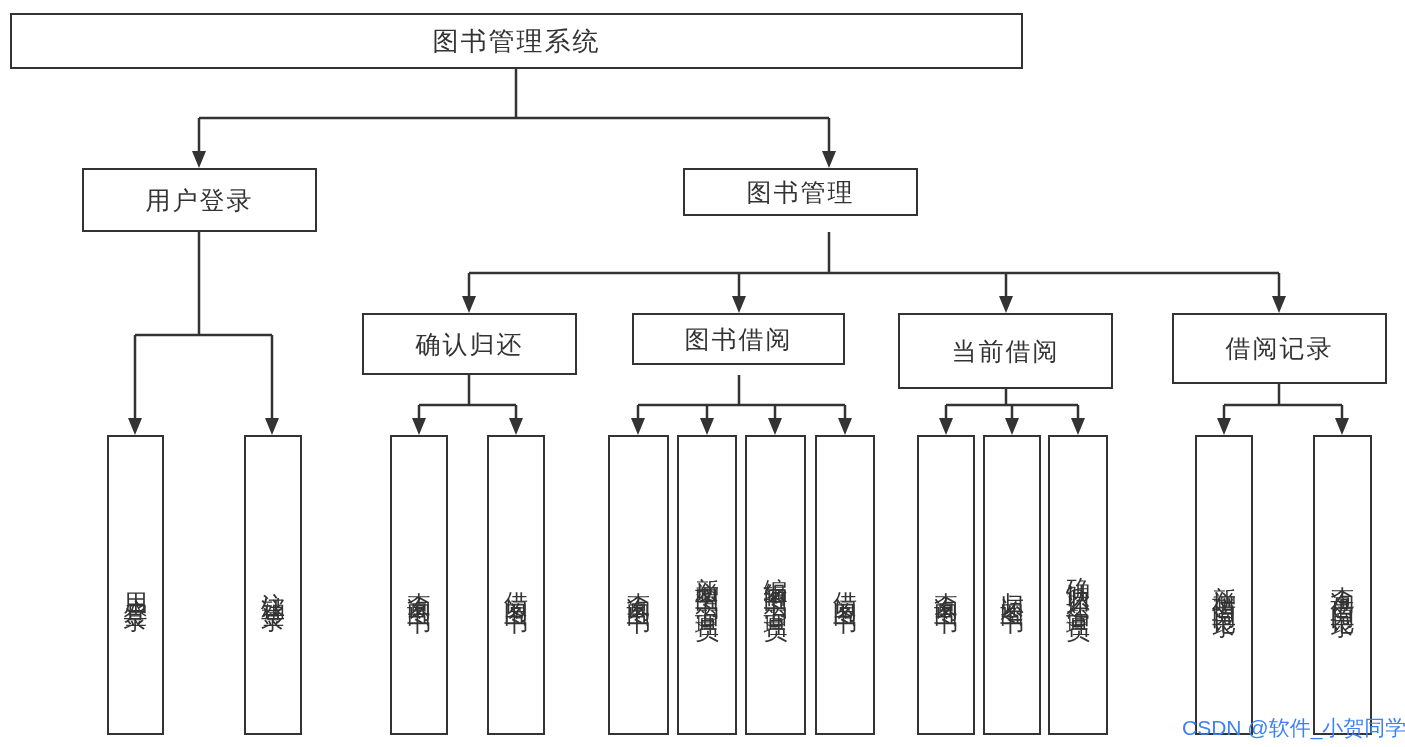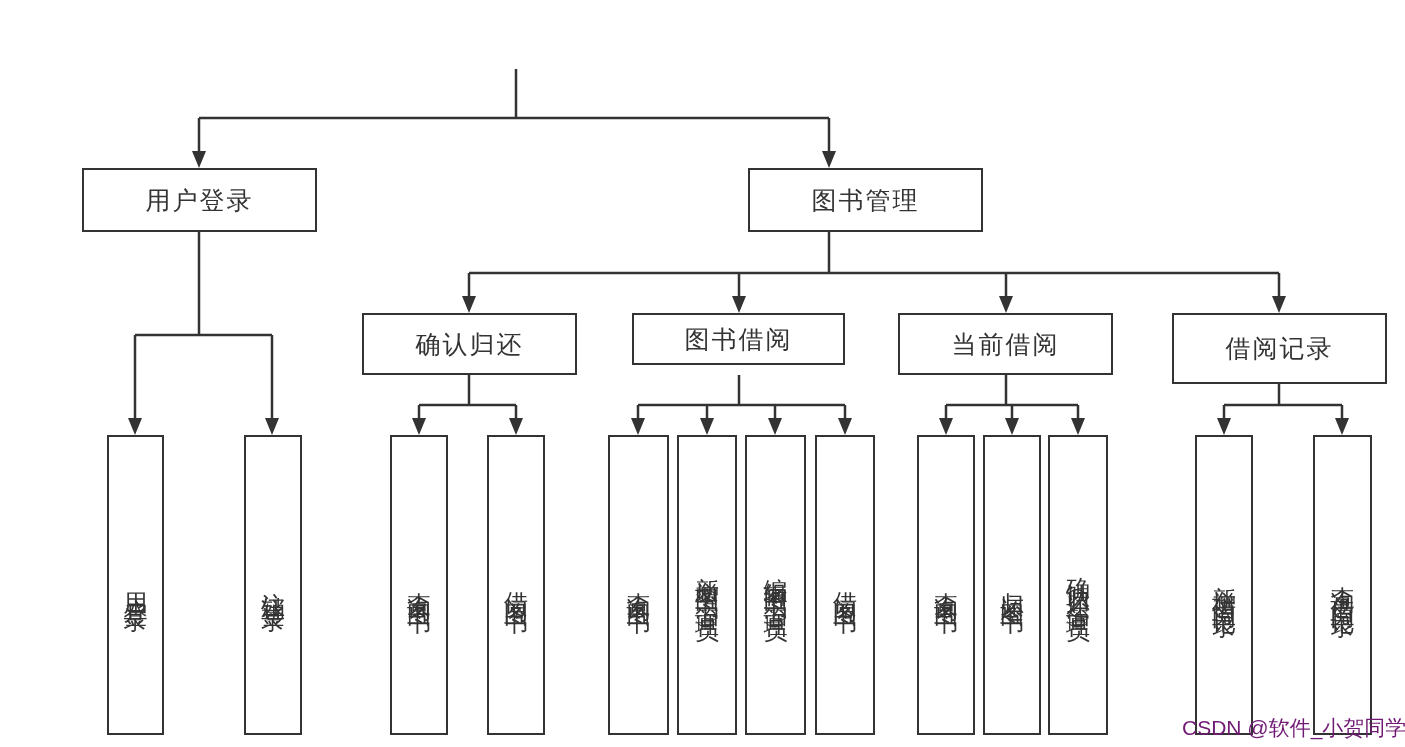--- a/index.html
+++ b/index.html
@@ -39,21 +39,21 @@
     text-orientation: mixed;
     font-size: 24px;
     letter-spacing: 6px;
     line-height: 1;
   }
   .watermark {
     position: absolute;
     left: 1182px;
     top: 714px;
     font-size: 21px;
-    color: #701a75;
+    color: #3b82f6;
     white-space: nowrap;
     z-index: 2;
   }
 </style>
 </head>
 <body>
 
 <div class="canvas">
 
   <svg class="connectors" viewBox="0 0 1405 747" xmlns="http://www.w3.org/2000/svg">
@@ -73,27 +73,28 @@
 
       <path d="M1279,375 V405 M1224,405 H1342 M1224,405 V419 M1342,405 V419"></path>
     </g>
     <g fill="#333333" stroke="none">
       <path d="M192,151 L206,151 L199,168 Z M822,151 L836,151 L829,168 Z"></path>
       <path d="M462,296 L476,296 L469,313 Z M732,296 L746,296 L739,313 Z M999,296 L1013,296 L1006,313 Z M1272,296 L1286,296 L1279,313 Z"></path>
       <path d="M128,418 L142,418 L135,435 Z M265,418 L279,418 L272,435 Z M412,418 L426,418 L419,435 Z M509,418 L523,418 L516,435 Z M631,418 L645,418 L638,435 Z M700,418 L714,418 L707,435 Z M768,418 L782,418 L775,435 Z M838,418 L852,418 L845,435 Z M939,418 L953,418 L946,435 Z M1005,418 L1019,418 L1012,435 Z M1071,418 L1085,418 L1078,435 Z M1217,418 L1231,418 L1224,435 Z M1335,418 L1349,418 L1342,435 Z"></path>
     </g>
   </svg>
 
+  <div class="node h-node root-node" style="left:10px; top:13px; width:1013px; height:56px;">图书管理系统</div>
 
   <div class="node h-node" style="left:82px; top:168px; width:235px; height:64px;">用户登录</div>
-  <div class="node h-node" style="left:748px; top:168px; width:235px; height:64px;text-align:center;">图书管理</div>
+  <div class="node h-node" style="left:683px; top:168px; width:235px; height:48px;text-align:center;">图书管理</div>
 
   <div class="node h-node" style="left:362px; top:313px; width:215px; height:62px;">确认归还</div>
   <div class="node h-node" style="left:632px; top:313px; width:213px; height:52px;">图书借阅</div>
-  <div class="node h-node" style="left:898px; top:313px; width:215px; height:62px;">当前借阅</div>
+  <div class="node h-node" style="left:898px; top:313px; width:215px; height:76px;">当前借阅</div>
   <div class="node h-node" style="left:1172px; top:313px; width:215px; height:71px;">借阅记录</div>
 
   <div class="node v-node" style="left:107px; top:435px; width:57px; height:300px;">
     <span>用户登录</span>
   </div>
   <div class="node v-node" style="left:244px; top:435px; width:58px; height:300px;">
     <span>注销登录</span>
   </div>
 
   <div class="node v-node" style="left:390px; top:435px; width:58px; height:300px;">

